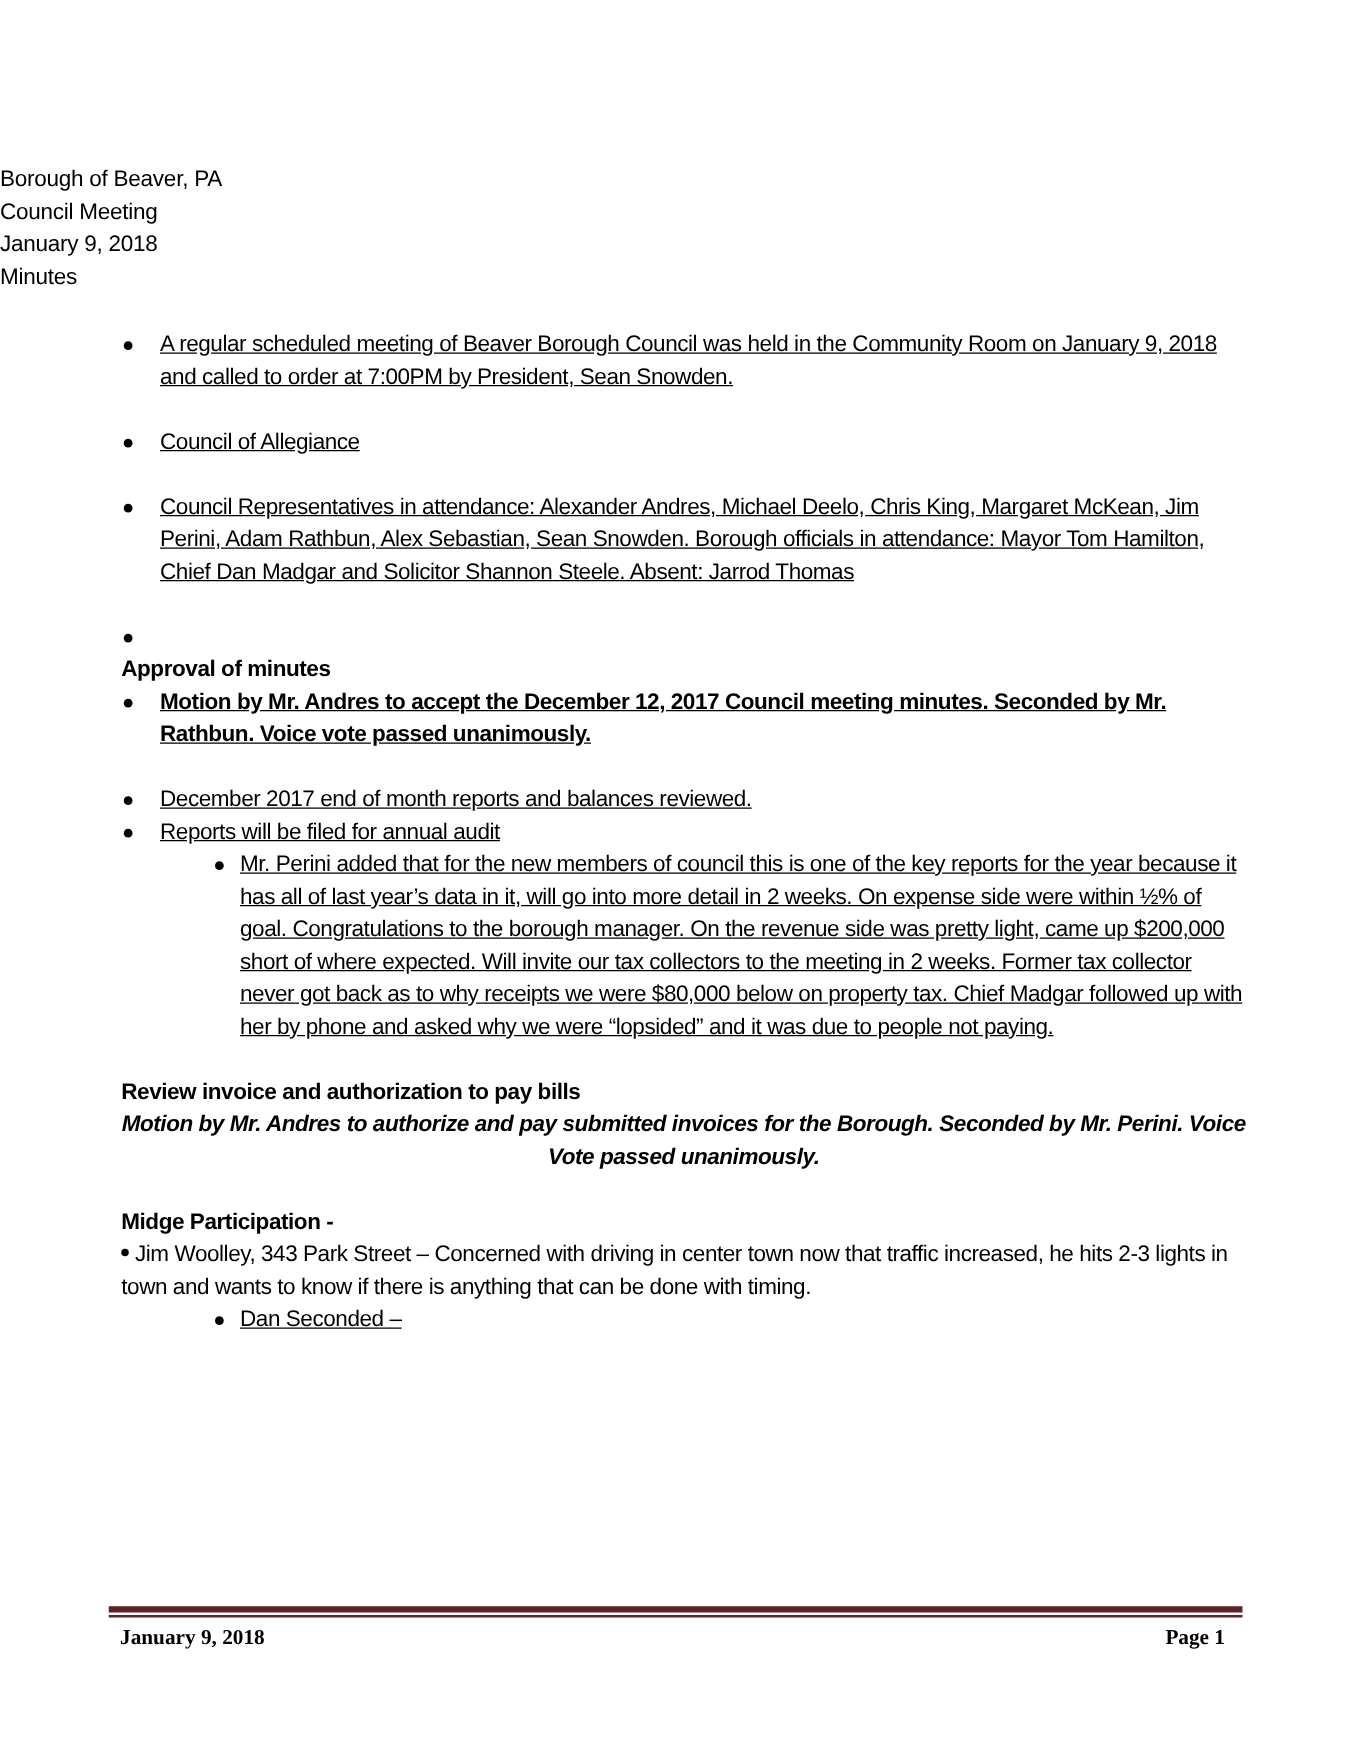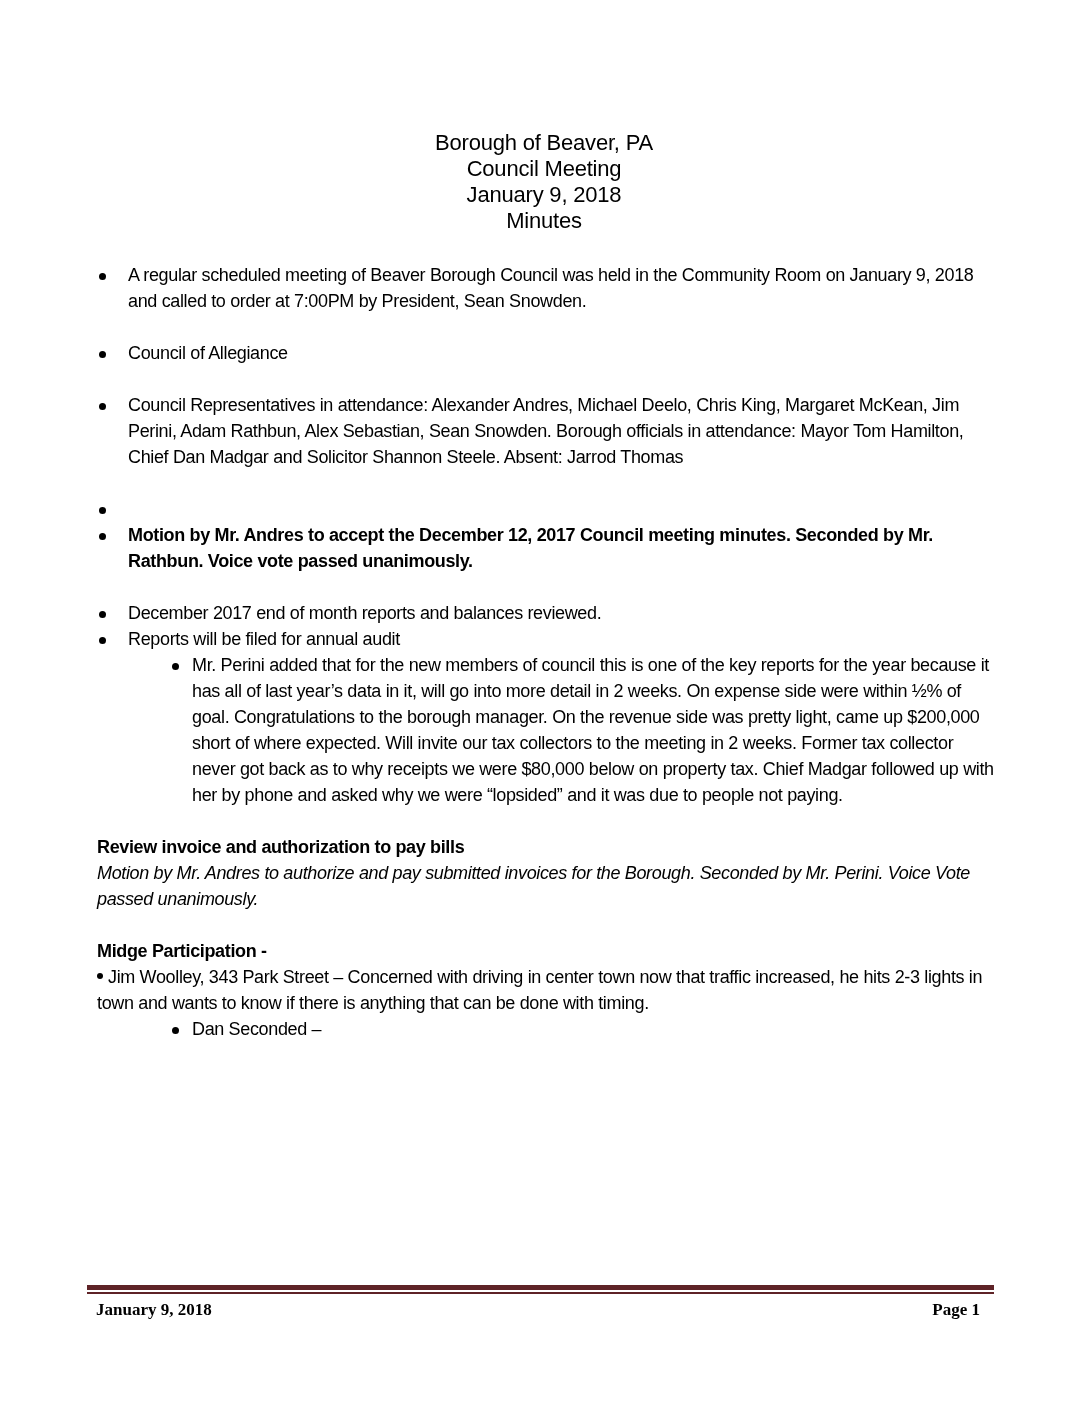--- a/index.html
+++ b/index.html
@@ -1,33 +1,33 @@
 <!DOCTYPE html>
 <html><head>
 <meta charset="utf-8">
 <style>
   html, body { margin: 0; padding: 0; background: #ffffff; }
   body { width: 1088px; height: 1408px; position: relative; overflow: hidden;
          font-family: "Liberation Sans", sans-serif; color: #000; }
   .page { position: absolute; left: 0; top: 0; width: 1088px; height: 1408px; }
-  .title-block { position: absolute; top: 130px; left: 0; width: 1088px; text-align: center;
-                 font-size: 22px; line-height: 26px; letter-spacing: -0.2px; }
+  .title-block { position: absolute; top: 130px; left: 0; width: 1088px; 
+                 font-size: 18px; line-height: 26px; letter-spacing: -0.2px; }
   .body { position: absolute; left: 97px; top: 262px; width: 900px;
           font-size: 18px; line-height: 26px; letter-spacing: -0.35px; }
-  .item { position: relative; padding-left: 31px; }
+  .item { position: relative; padding-left: 31px; text-decoration: underline; }
   .item .dot { position: absolute; left: 2px; top: 11px; width: 7px; height: 7px;
                border-radius: 50%; background: #000; }
   .item.l2 { margin-left: 64px; padding-left: 31px; }
   .item.l2 .dot { left: 11px; }
   .item.l3 { margin-left: 128px; padding-left: 31px; }
   .item.l3 .sq { position: absolute; left: 11px; top: 11px; width: 5px; height: 5px; background: #000; }
   .gap { height: 26px; }
   .heading { font-weight: bold; }
   .bold { font-weight: bold; }
-  .bi { font-weight: normal; font-style: italic; }
+  .bi { font-weight: bold; font-style: italic; text-align: center; }
   .inline-dot { display: inline-block; width: 6px; height: 6px; border-radius: 50%;
                 background: #000; vertical-align: middle; margin-right: 5px; position: relative; top: -2px; }
   .footer-rule-thick { position: absolute; left: 87px; top: 1285px; width: 907px; height: 5px; background: #5e2327; }
   .footer-rule-thin { position: absolute; left: 87px; top: 1292px; width: 907px; height: 2px; background: #5e2327; }
   .footer-left, .footer-right { position: absolute; top: 1299px; font-family: "Liberation Serif", serif;
                 font-weight: bold; font-size: 17px; line-height: 22px; }
   .footer-left { left: 96px; }
   .footer-right { right: 108px; }
 </style>
 </head>
@@ -60,20 +60,21 @@
       <span class="dot"></span>
       <span>Council Representatives in attendance:   Alexander Andres, Michael Deelo, Chris King, Margaret McKean, Jim Perini, Adam Rathbun, Alex Sebastian, Sean Snowden.  Borough officials in attendance:  Mayor Tom Hamilton, Chief Dan Madgar and Solicitor Shannon Steele.   Absent: Jarrod Thomas</span>
     </div>
     <div class="gap"></div>
 
     <div class="item">
       <span class="dot"></span>
     </div>
     <div class="gap"></div>
 
+    <div class="heading">Approval of minutes</div>
     <div class="item bold">
       <span class="dot"></span>
       <span>Motion by Mr. Andres to accept the December 12, 2017 Council meeting minutes.  Seconded by Mr. Rathbun.  Voice vote passed unanimously.</span>
     </div>
     <div class="gap"></div>
 
     <div class="item">
       <span class="dot"></span>
       <span>December 2017 end of month reports and balances reviewed.</span>
     </div>

